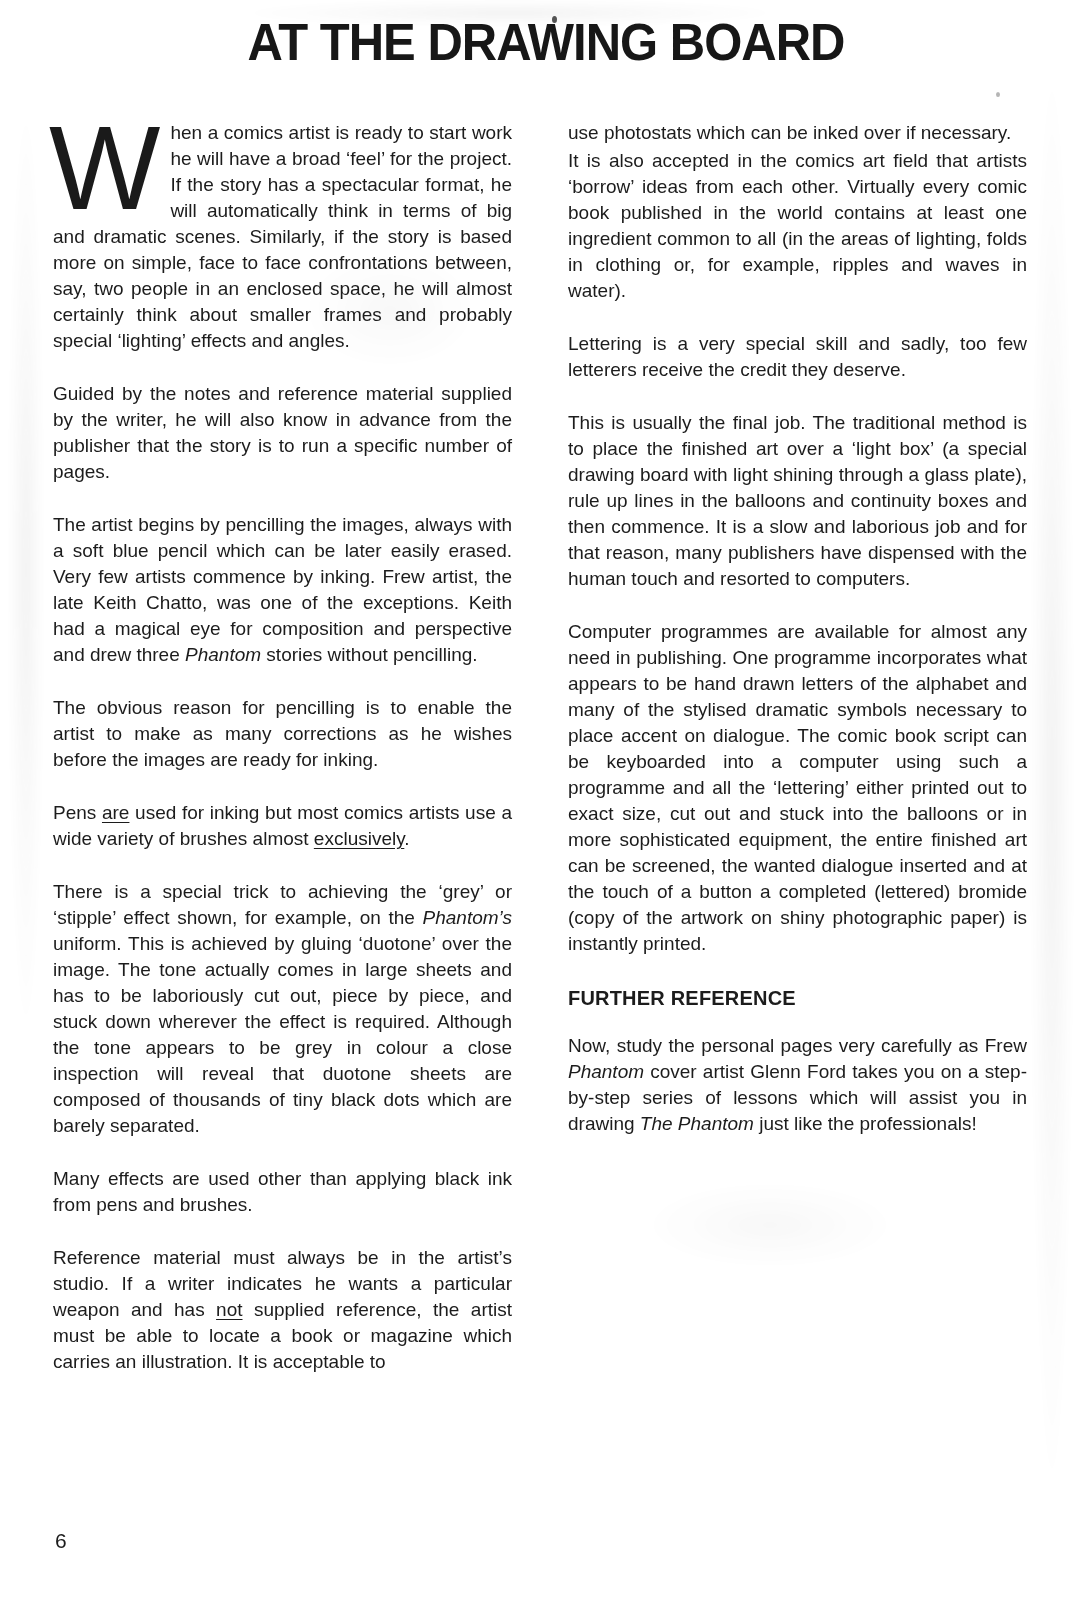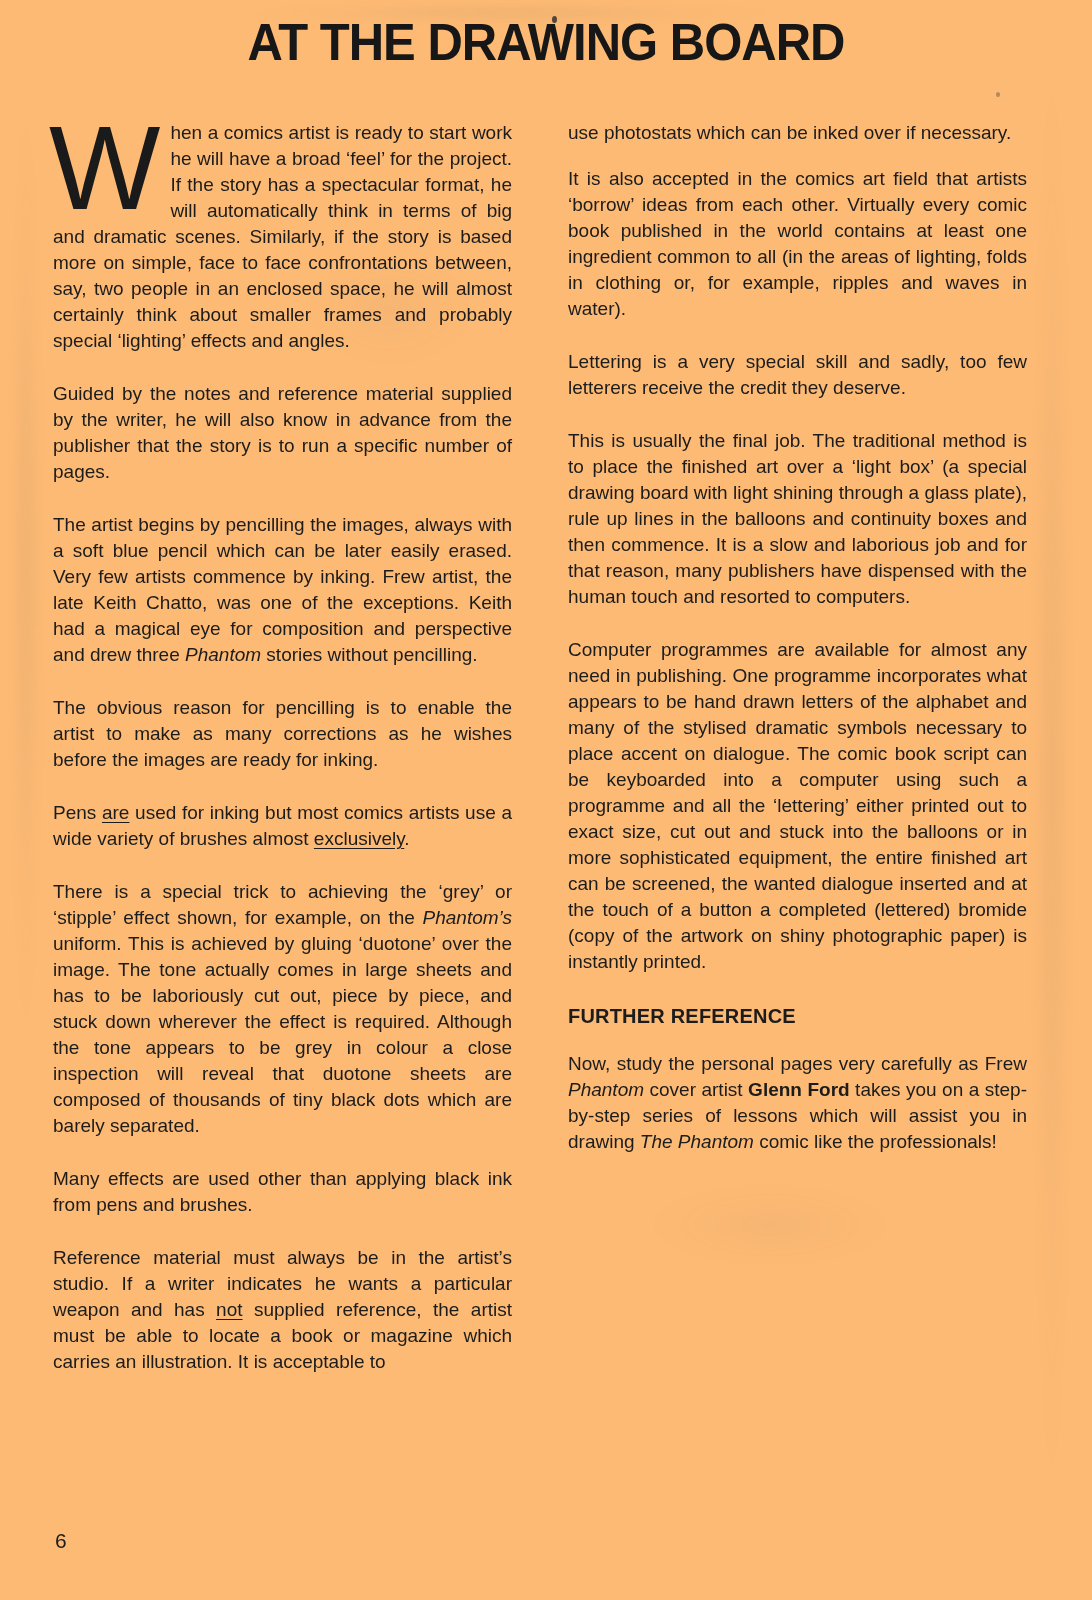--- a/index.html
+++ b/index.html
@@ -60,56 +60,56 @@
     font-size: 19px;
     line-height: 26px;
     text-align: justify;
   }
   .column.left  { left: 53px; }
   .column.right { left: 568px; }
 
   .para {
     margin: 0 0 27px 0;
   }
-  .para.compact { margin-bottom: 20px; }
+  .para.compact { margin-bottom: 2px; }
 
   .col-heading {
     margin: 28px 0 22px 0;
     font-size: 20px;
     font-weight: 700;
     letter-spacing: 0.2px;
     text-align: left;
   }
 
   .drop-cap {
     float: left;
     font-size: 118px;
     line-height: 84px;
     font-weight: 400;
     margin: 6px 10px 0 -4px;
     color: #1a1a1a;
   }
 
   .seg-italic    { font-style: italic; }
-  .seg-bold      { font-weight: 700; }
+  .seg-bold      { font-weight: 400; }
   .seg-underline { text-decoration: underline; text-underline-offset: 3px; }
 
   .page-number {
     position: absolute;
     left: 55px;
     top: 1528px;
     font-size: 21px;
     line-height: 26px;
     color: #1c1c1c;
   }
 </style>
 </head>
 <body>
 
-<div class="page" style="background: #fdba74; color: rgb(28, 28, 28);">
+<div class="page" style="background: #ffffff; color: rgb(28, 28, 28);">
   <div class="smudge s1"></div>
   <div class="smudge s2"></div>
   <div class="smudge s3"></div>
   <div class="smudge s4"></div>
   <div class="smudge s5"></div>
   <div class="speck p1"></div>
   <div class="speck p2"></div>
 
   <h1 class="title">AT THE DRAWING BOARD</h1>
 
@@ -124,17 +124,17 @@
       <p class="para"><span>Reference material must always be in the artist’s studio. If a writer indicates he wants a particular weapon and has </span><span class="seg-underline">not</span><span> supplied reference, the artist must be able to locate a book or magazine which carries an illustration. It is acceptable to</span></p>
     </div>
 
   <div class="column right">
       <p class="para compact"><span>use photostats which can be inked over if necessary.</span></p>
       <p class="para"><span>It is also accepted in the comics art field that artists ‘borrow’ ideas from each other. Virtually every comic book published in the world contains at least one ingredient common to all (in the areas of lighting, folds in clothing or, for example, ripples and waves in water).</span></p>
       <p class="para"><span>Lettering is a very special skill and sadly, too few letterers receive the credit they deserve.</span></p>
       <p class="para"><span>This is usually the final job. The traditional method is to place the finished art over a ‘light box’ (a special drawing board with light shining through a glass plate), rule up lines in the balloons and continuity boxes and then commence. It is a slow and laborious job and for that reason, many publishers have dispensed with the human touch and resorted to computers.</span></p>
       <p class="para"><span>Computer programmes are available for almost any need in publishing. One programme incorporates what appears to be hand drawn letters of the alphabet and many of the stylised dramatic symbols necessary to place accent on dialogue. The comic book script can be keyboarded into a computer using such a programme and all the ‘lettering’ either printed out to exact size, cut out and stuck into the balloons or in more sophisticated equipment, the entire finished art can be screened, the wanted dialogue inserted and at the touch of a button a completed (lettered) bromide (copy of the artwork on shiny photographic paper) is instantly printed.</span></p>
       <h3 class="col-heading"><span>FURTHER REFERENCE</span></h3>
-      <p class="para"><span>Now, study the personal pages very carefully as Frew </span><span class="seg-italic">Phantom</span><span> cover artist </span><span class="seg-bold">Glenn Ford</span><span> takes you on a step-by-step series of lessons which will assist you in drawing </span><span class="seg-italic">The Phantom</span><span> comic like the professionals!</span></p>
+      <p class="para"><span>Now, study the personal pages very carefully as Frew </span><span class="seg-italic">Phantom</span><span> cover artist </span><span class="seg-bold">Glenn Ford</span><span> takes you on a step-by-step series of lessons which will assist you in drawing </span><span class="seg-italic">The Phantom</span><span> just like the professionals!</span></p>
     </div>
 
   <span class="page-number">6</span>
 </div>
 
 </body></html>

